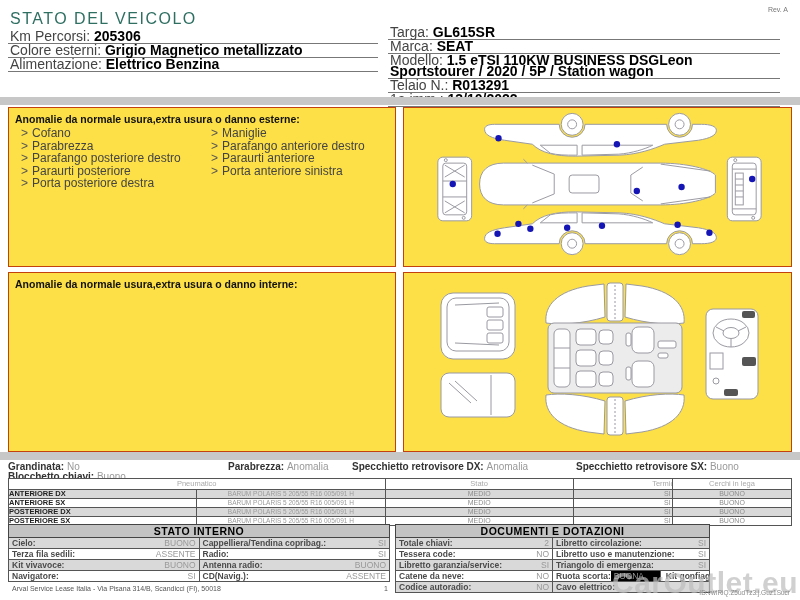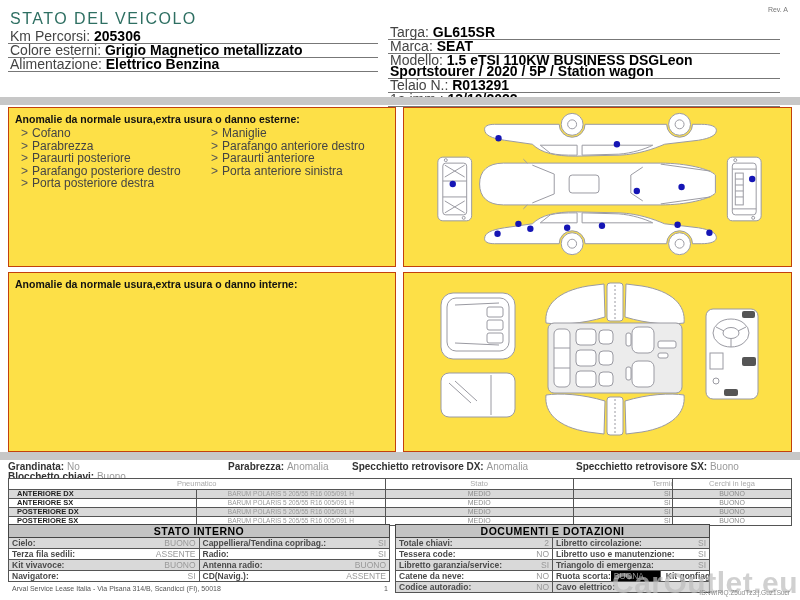--- a/index.html
+++ b/index.html
@@ -42,21 +42,21 @@
   .summary .slab{font-weight:bold;color:#333}
   .summary .sval{color:var(--muted-value)}
   .sum-item{position:absolute;white-space:nowrap}
 
   table{border-collapse:collapse;table-layout:fixed;position:absolute;background:#fff}
   .tires{left:8px;top:478px;width:754px}
   .cerchi{left:672px;top:478px;width:120px}
   .tires td,.tires th,.cerchi td,.cerchi th{border:1px solid #555;height:8px;
      line-height:8px;overflow:hidden;white-space:nowrap}
   .tires th,.cerchi th{font-size:7.5px;font-weight:normal;color:#aaa;text-align:center;height:10px;line-height:10px}
-  .t-pos{font-size:7.5px;font-weight:bold;color:#222;padding-left:8px;width:130px}
+  .t-pos{font-size:7.5px;font-weight:bold;color:#222;padding-left:0;width:130px}
   .t-desc{font-size:6.5px;color:#9b9b9b;text-align:center;width:262px}
   .t-med{font-size:7px;color:#8e8e8e;text-align:center;width:128px}
   .t-ter{font-size:7px;color:#8e8e8e;text-align:center;width:130px}
   .c-val{font-size:7px;color:#8e8e8e;text-align:center}
   tr.odd td{background:var(--row-gray)}
 
   .stato,.docs{font-size:8.5px}
   .stato{left:8px;top:524px;width:382px}
   .docs{left:395px;top:524px;width:315px}
   .stato th,.docs th{background:var(--header-bar-gray);border:1px solid #444;
@@ -98,22 +98,22 @@
   </div>
 
   <div class="band band1"></div>
 
   <div class="box ext-list">
     <h2>Anomalie da normale usura,extra usura o danno esterne:</h2>
     <div class="cols">
       <ul>
         <li><span class="mk">&gt;</span><span>Cofano</span></li>
         <li><span class="mk">&gt;</span><span>Parabrezza</span></li>
+        <li><span class="mk">&gt;</span><span>Parafango posteriore destro</span></li>
         <li><span class="mk">&gt;</span><span>Paraurti posteriore</span></li>
-        <li><span class="mk">&gt;</span><span>Parafango posteriore destro</span></li>
         <li><span class="mk">&gt;</span><span>Porta posteriore destra</span></li>
       </ul>
       <ul>
         <li><span class="mk">&gt;</span><span>Maniglie</span></li>
         <li><span class="mk">&gt;</span><span>Parafango anteriore destro</span></li>
         <li><span class="mk">&gt;</span><span>Paraurti anteriore</span></li>
         <li><span class="mk">&gt;</span><span>Porta anteriore sinistra</span></li>
       </ul>
     </div>
   </div>

